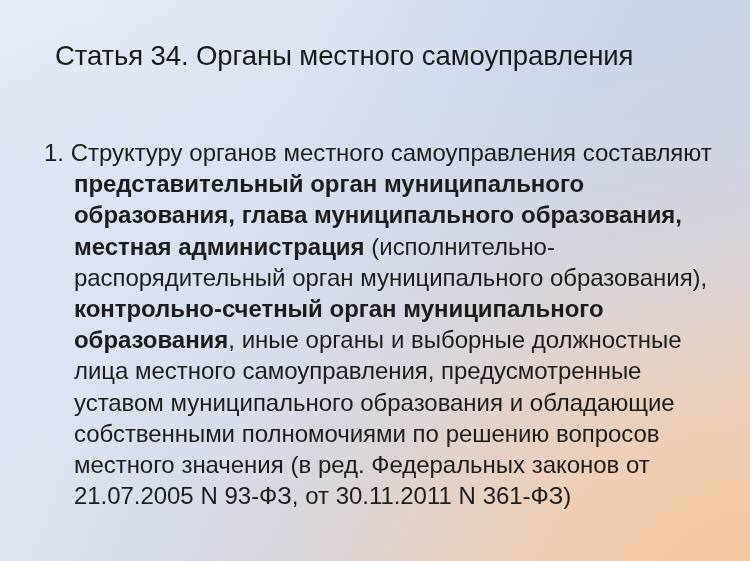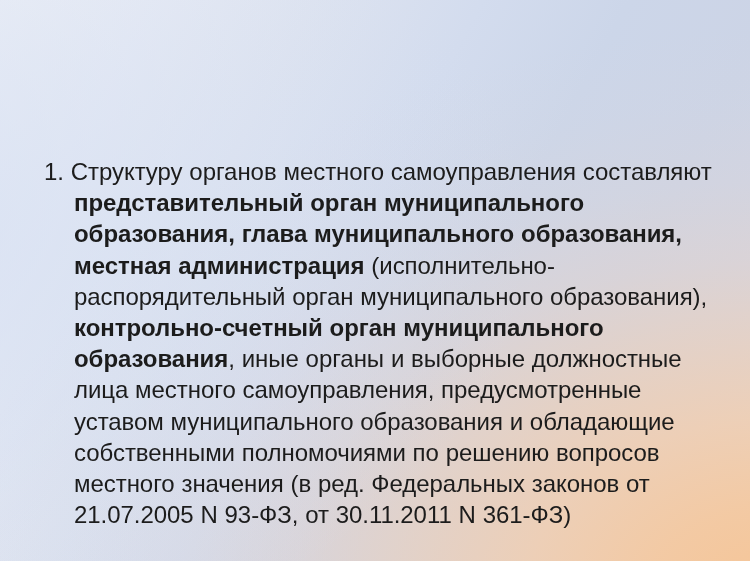--- a/index.html
+++ b/index.html
@@ -75,21 +75,21 @@
     font-size: 27.5px;
     font-weight: 400;
     letter-spacing: -0.1px;
     color: #191919;
     white-space: nowrap;
   }
 
   .body-block {
     position: absolute;
     left: 44px;
-    top: 132px;
+    top: 113px;
     width: 668px;
   }
 
   .body-para {
     font-size: 24px;
     line-height: 31.2px;
     color: #1c1c1c;
     text-align: left;
     padding-left: 30px;
     text-indent: -30px;
@@ -105,19 +105,20 @@
 <body>
 
 <div id="slide">
 
   <div id="slide-bg"></div>
   <div id="slide-warm"></div>
   <div id="slide-cool"></div>
 
   <div id="slide-content">
 
+    <div class="slide-title">Статья 34. Органы местного самоуправления</div>
 
     <div class="body-block">
       <p class="body-para" id="body-para"><span>1. Структуру органов местного самоуправления составляют </span><b>представительный орган муниципального образования, глава муниципального образования, местная администрация</b><span> (исполнительно-распорядительный орган муниципального образования), </span><b>контрольно-счетный орган муниципального образования</b><span>, иные органы и выборные должностные лица местного самоуправления, предусмотренные уставом муниципального образования и обладающие собственными полномочиями по решению вопросов местного значения (в ред. Федеральных законов от 21.07.2005 N 93-ФЗ, от 30.11.2011 N 361-ФЗ)</span></p>
     </div>
 
   </div>
 </div>
 
 </body></html>

